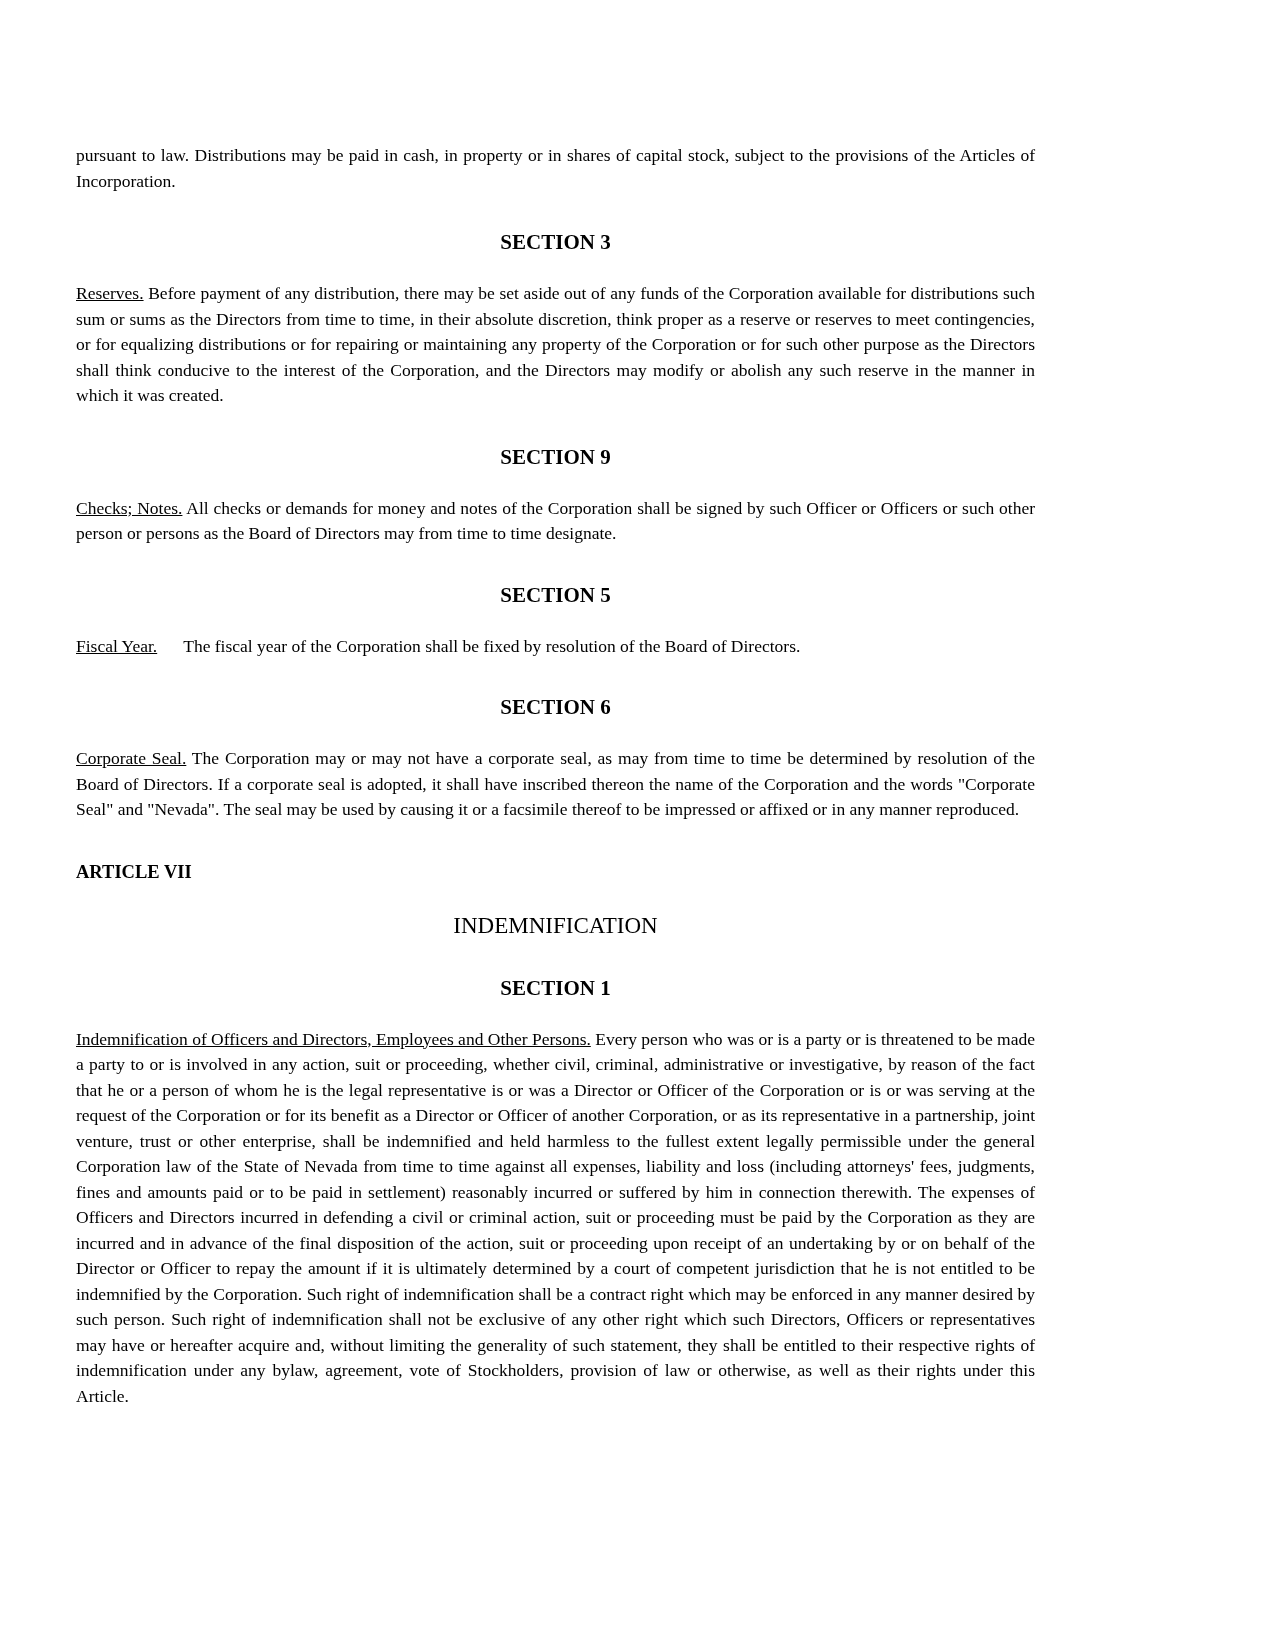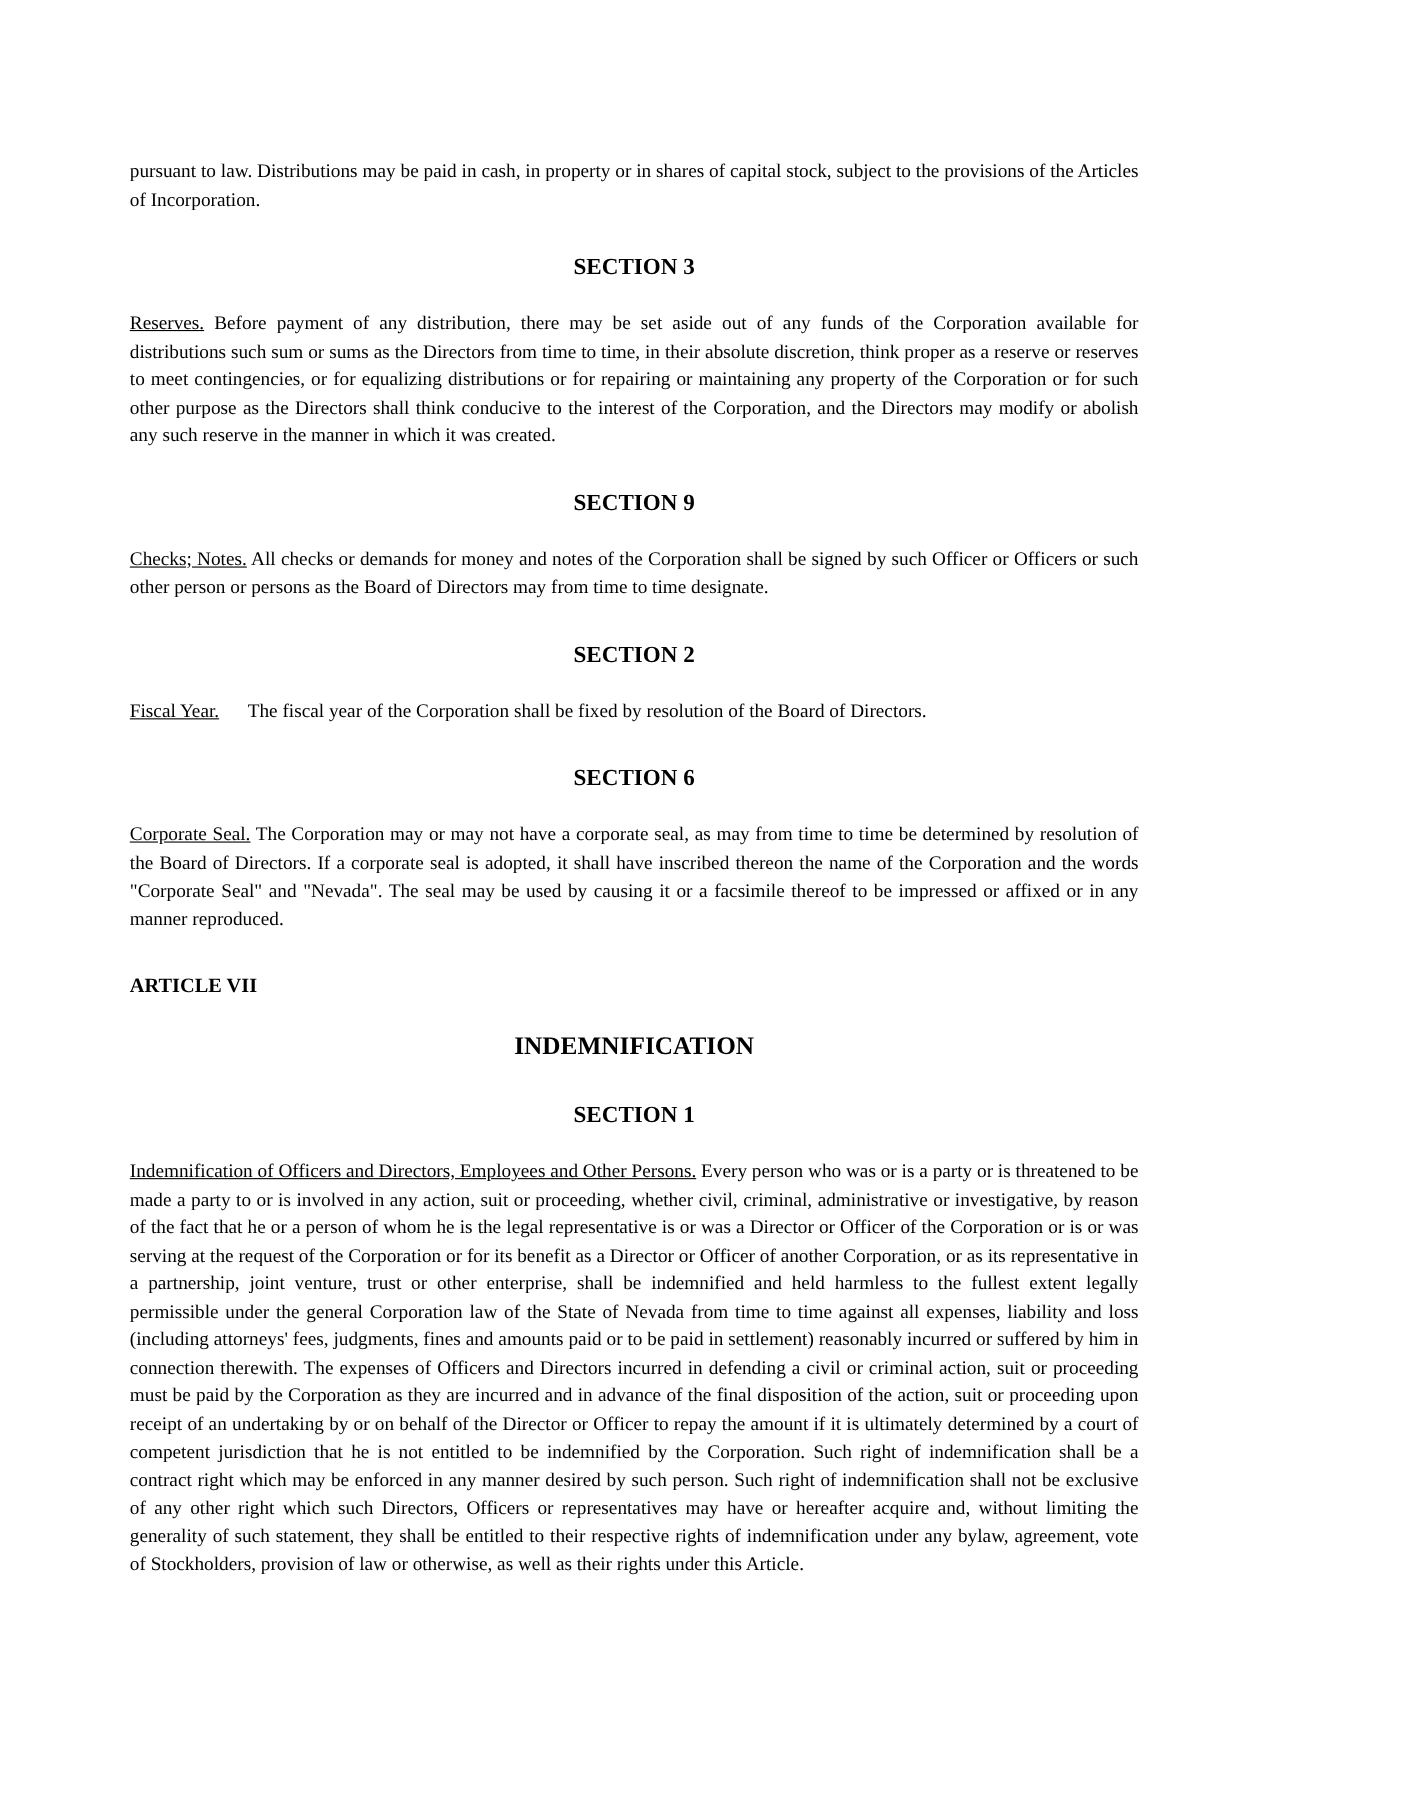--- a/index.html
+++ b/index.html
@@ -6,21 +6,21 @@
     margin: 0;
     padding: 0;
     background: #ffffff;
   }
   .page {
     position: relative;
     width: 1275px;
     height: 1650px;
     box-sizing: border-box;
     background: #ffffff;
-    padding: 143px 240px 60px 118px;
+    padding: 143px 240px 60px 76px;
     font-family: "Liberation Serif", "DejaVu Serif", serif;
     font-size: 17.5px;
     line-height: 25.5px;
     color: #000000;
     overflow: hidden;
   }
   p.body-text {
     margin: 0;
     text-align: justify;
   }
@@ -42,21 +42,21 @@
   .article-label {
     margin: 37px 0 0 0;
     text-align: left;
     font-weight: bold;
     font-size: 18.5px;
     line-height: 24px;
   }
   .article-title {
     margin: 28px 0 0 0;
     text-align: center;
-    font-weight: bold;
+    font-weight: normal;
     font-size: 23px;
     line-height: 28px;
   }
 </style>
 </head>
 <body>
 
 <div class="page">
 
   <p class="body-text">pursuant to law. Distributions may be paid in cash, in property or in shares of capital stock, subject to the provisions of the Articles of Incorporation.</p>
@@ -66,21 +66,21 @@
     <span class="lead">Reserves.</span>
     <span>Before payment of any distribution, there may be set aside out of any funds of the Corporation available for distributions such sum or sums as the Directors from time to time, in their absolute discretion, think proper as a reserve or reserves to meet contingencies, or for equalizing distributions or for repairing or maintaining any property of the Corporation or for such other purpose as the Directors shall think conducive to the interest of the Corporation, and the Directors may modify or abolish any such reserve in the manner in which it was created.</span>
   </p>
 
   <h2 class="section-heading">SECTION 9</h2>
   <p class="body-text">
     <span class="lead">Checks; Notes.</span>
     <span>All checks or demands for money and notes of the Corporation shall be signed by such Officer or Officers or such other person or persons as the Board of Directors may from time to time designate.</span>
   </p>
 
-  <h2 class="section-heading">SECTION 2</h2>
+  <h2 class="section-heading">SECTION 5</h2>
   <p class="body-text">
     <span class="lead">Fiscal Year.</span><span class="tab-gap"></span><span>The fiscal year of the Corporation shall be fixed by resolution of the Board of Directors.</span>
   </p>
 
   <h2 class="section-heading">SECTION 6</h2>
   <p class="body-text">
     <span class="lead">Corporate Seal.</span>
     <span>The Corporation may or may not have a corporate seal, as may from time to time be determined by resolution of the Board of Directors. If a corporate seal is adopted, it shall have inscribed thereon the name of the Corporation and the words "Corporate Seal" and "Nevada". The seal may be used by causing it or a facsimile thereof to be impressed or affixed or in any manner reproduced.</span>
   </p>
 

